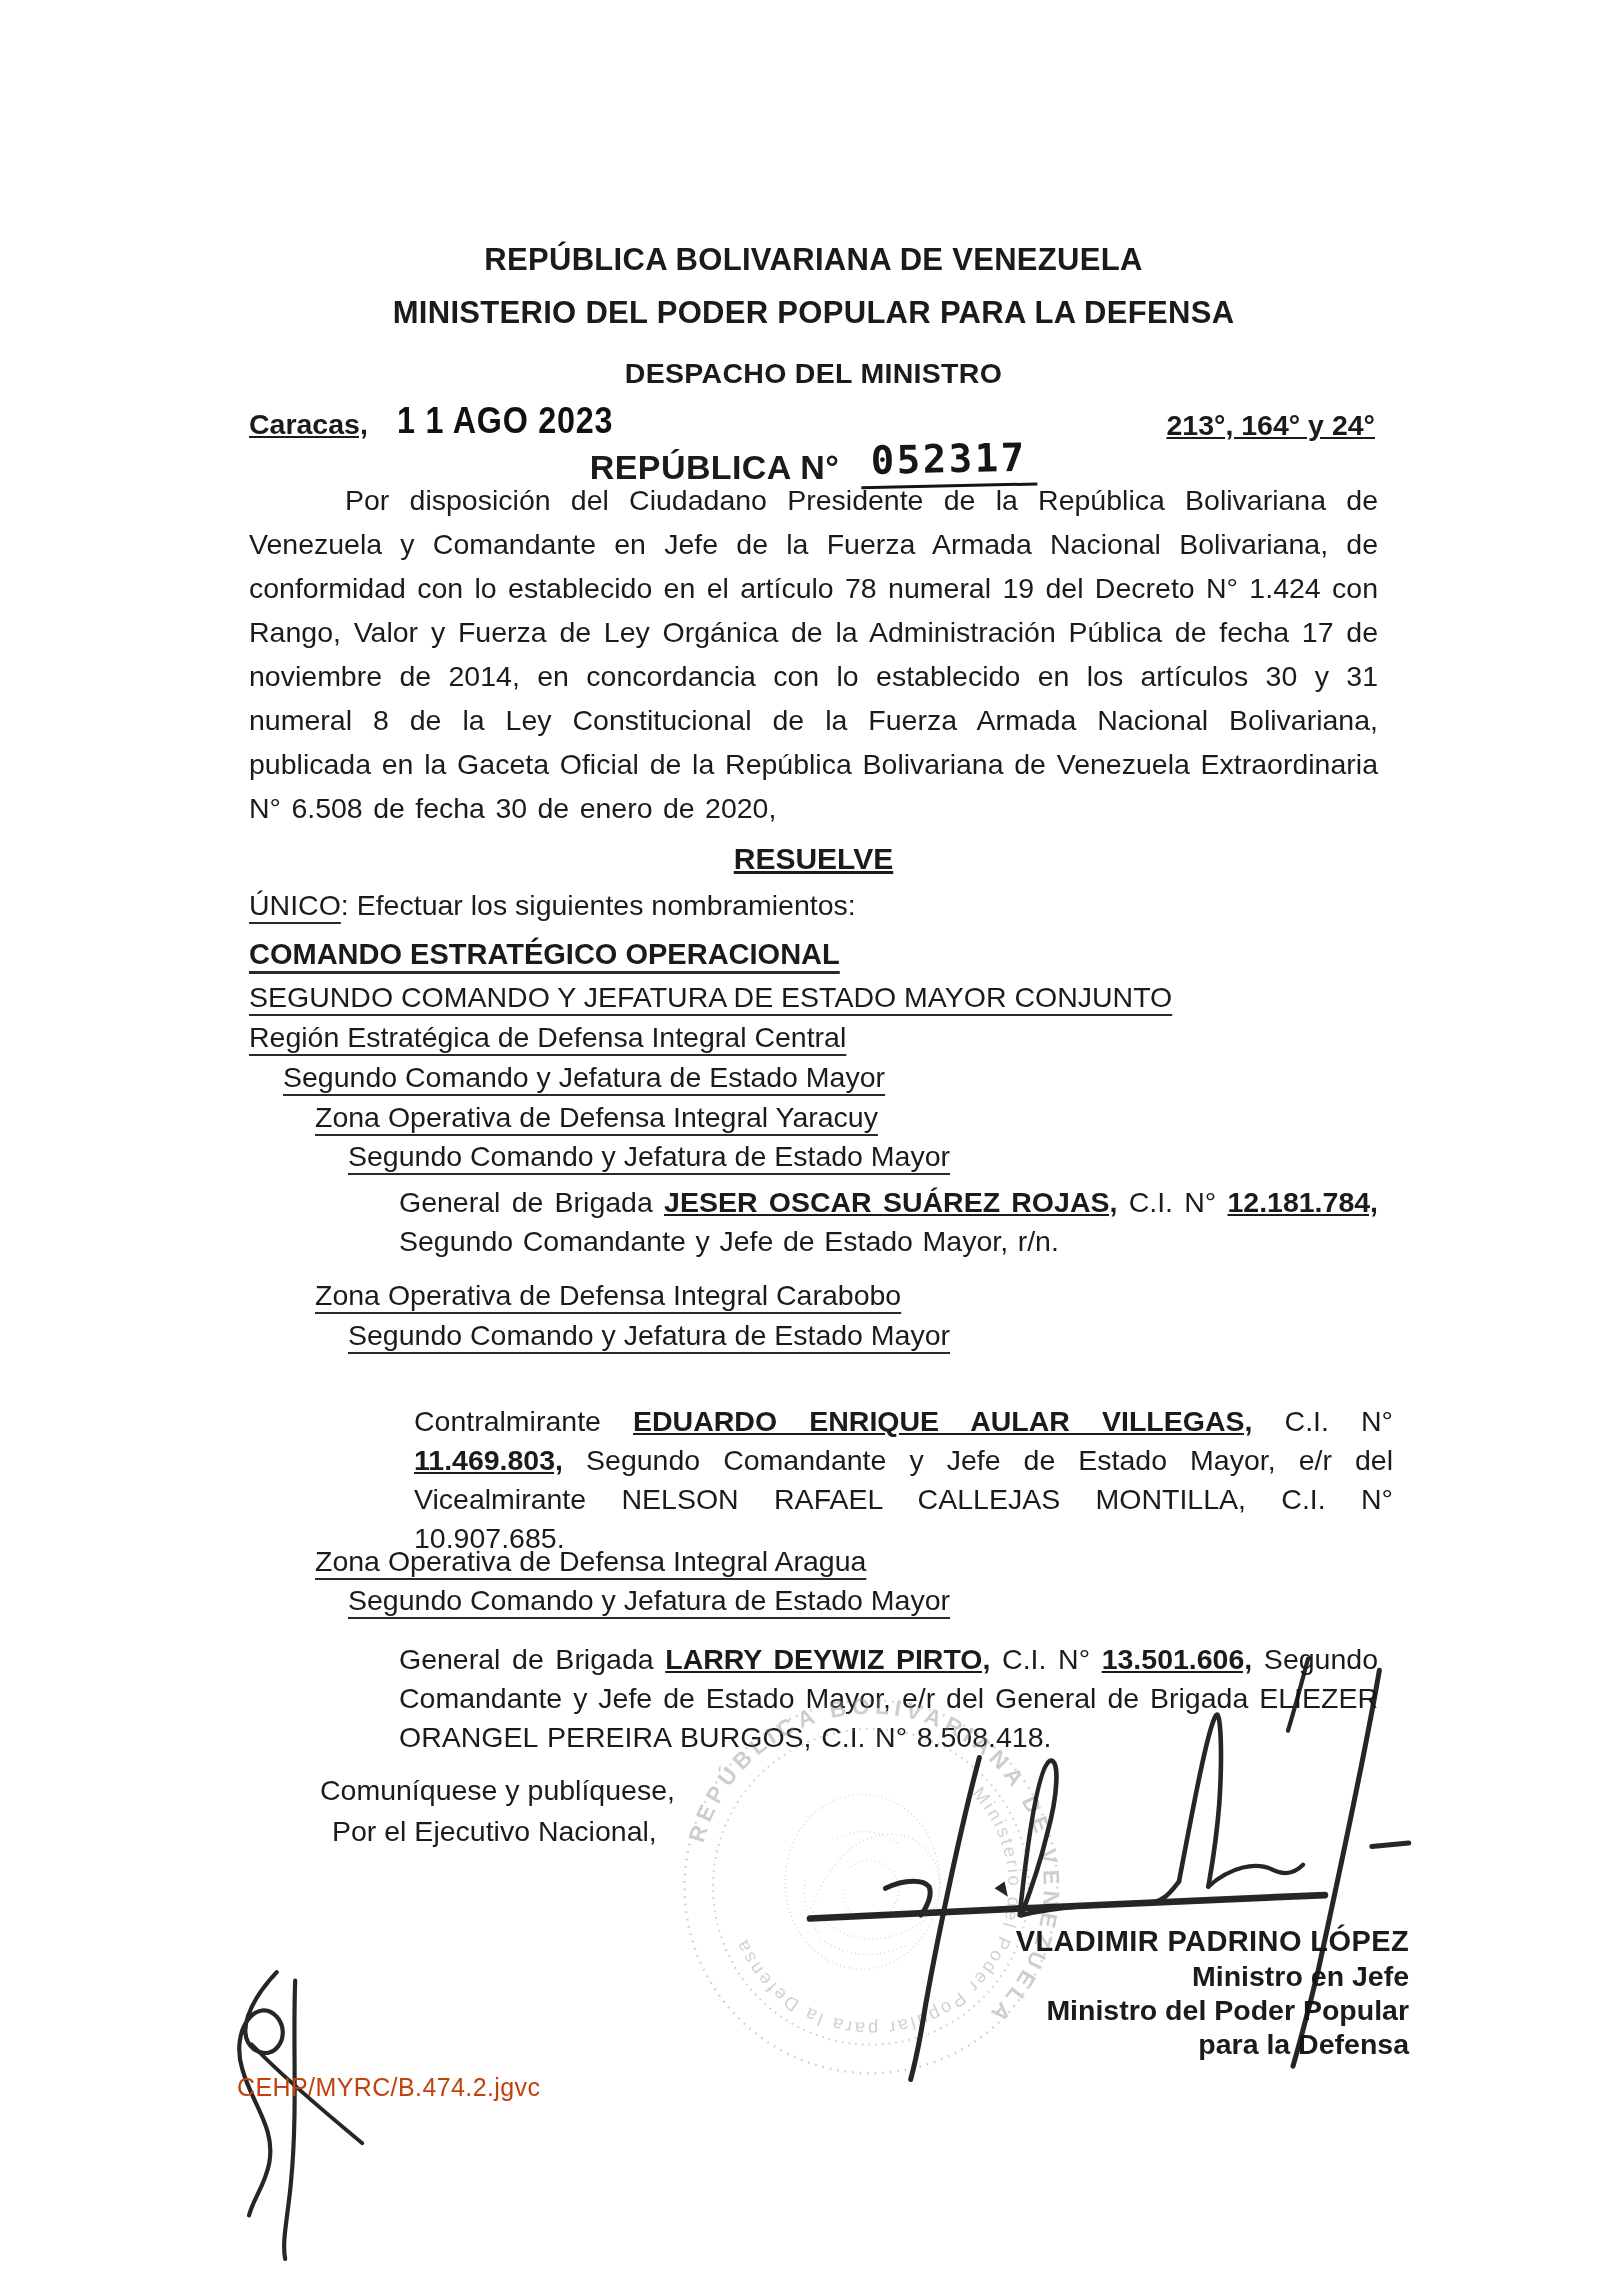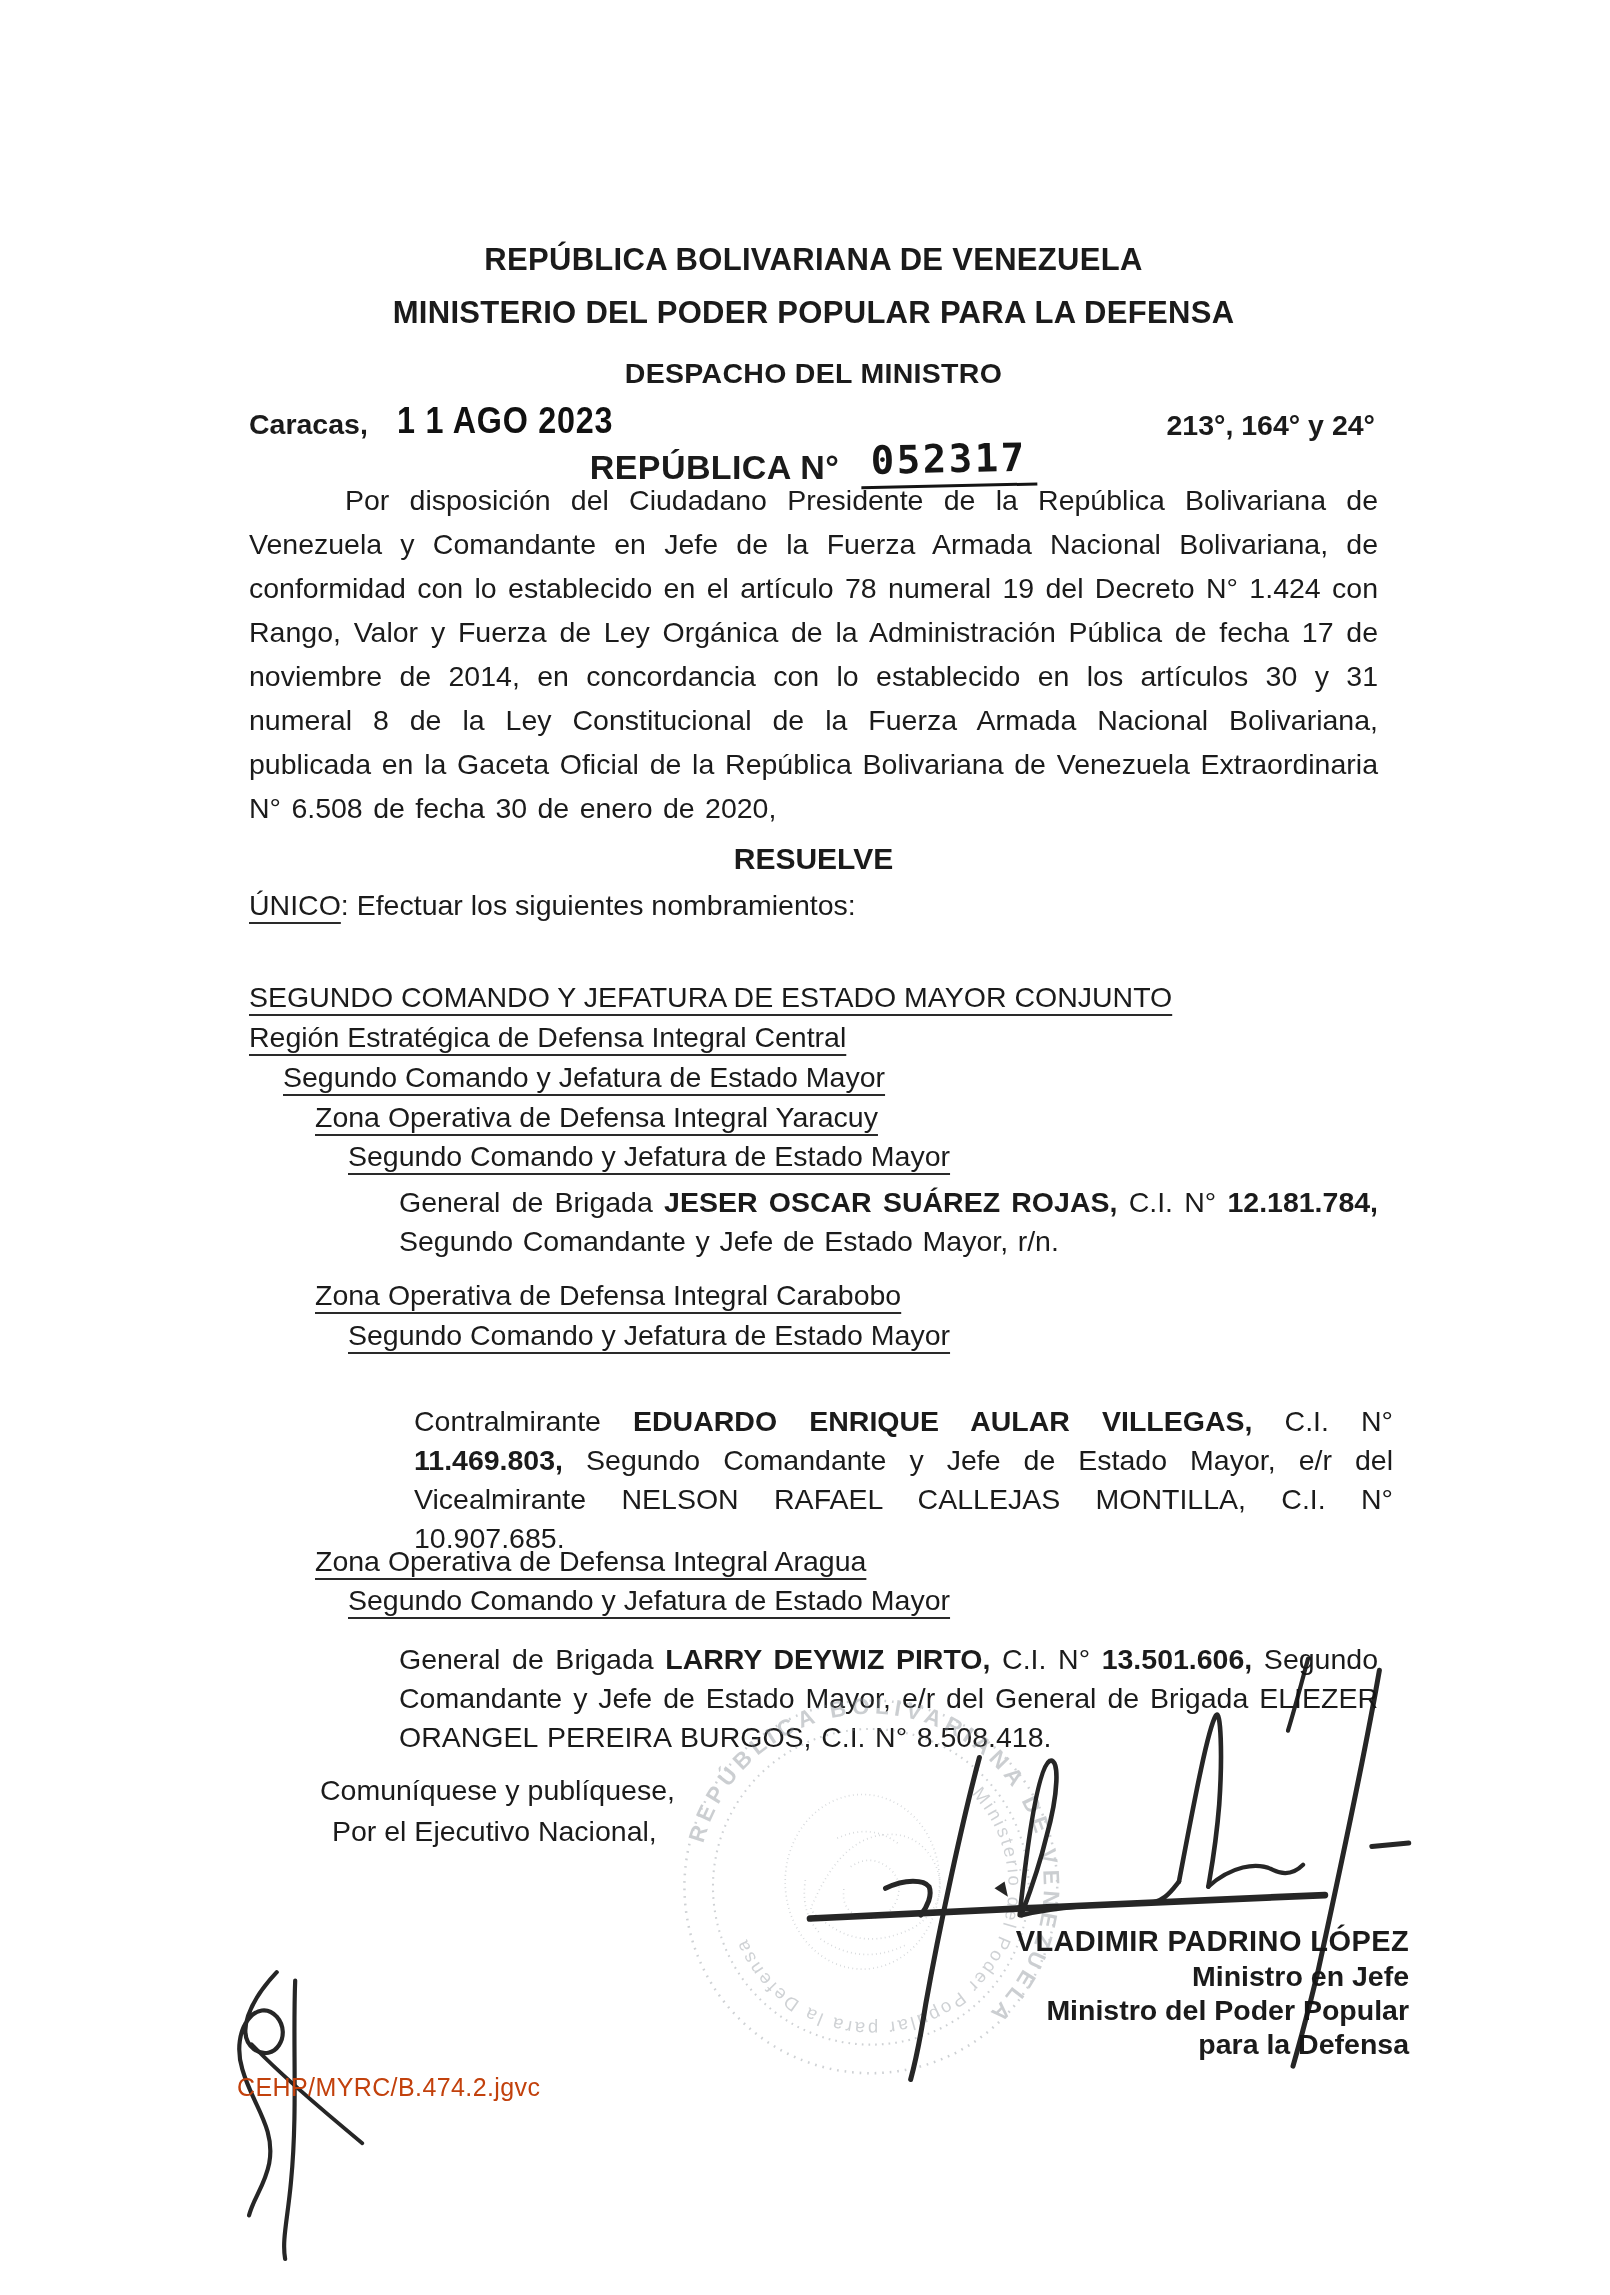--- a/index.html
+++ b/index.html
@@ -2,21 +2,21 @@
 <html style="font-size:13.4px"><head>
 <meta charset="utf-8">
 <style>
   html,body{margin:0;padding:0;background:#ffffff;}
   .page{
     position:relative;width:1610px;height:2295px;background:#ffffff;
     font-family:"Liberation Sans","DejaVu Sans",sans-serif;color:#1b1b1b;
     overflow:hidden;
   }
   .abs{position:absolute;}
-  .b{font-weight:bold;}
+  .b{font-weight:bold;text-decoration:underline;}
   .nw{white-space:nowrap;}
   .t34{font-size:28.5px;line-height:39px;}
   .hdr{font-size:31px;font-weight:bold;letter-spacing:0.3px;text-align:center;width:1129px;left:249px;}
   .hdr3{font-size:28.5px;}
   .u{text-decoration:underline;text-decoration-thickness:2.1px;text-underline-offset:6.7px;text-decoration-color:#2a2a2a;}
   .u3{text-decoration-thickness:2.9px;}
   .just{text-align:justify;}
   .preamble{
     left:249px;width:1129px;font-size:28.5px;line-height:44px;
     text-indent:96px;word-spacing:2.5px;
@@ -60,20 +60,21 @@
   </div>
 
   <p class="abs just preamble" style="top:478px;margin:0;">Por disposición del Ciudadano Presidente de la República Bolivariana de Venezuela y Comandante en Jefe de la Fuerza Armada Nacional Bolivariana, de conformidad con lo establecido en el artículo 78 numeral 19 del Decreto N° 1.424 con Rango, Valor y Fuerza de Ley Orgánica de la Administración Pública de fecha 17 de noviembre de 2014, en concordancia con lo establecido en los artículos 30 y 31 numeral 8 de la Ley Constitucional de la Fuerza Armada Nacional Bolivariana, publicada en la Gaceta Oficial de la República Bolivariana de Venezuela Extraordinaria N° 6.508 de fecha 30 de enero de 2020,</p>
 
   <div class="abs b nw" style="top:842px;left:249px;width:1129px;text-align:center;font-size:30px;">RESUELVE</div>
 
   <div class="abs nw t34" style="top:886px;left:249px;">
     <span class="u">ÚNICO</span><span>: Efectuar los siguientes nombramientos:</span>
   </div>
 
+  <div class="abs nw b u u3" style="top:938px;left:249px;font-size:29px;">COMANDO ESTRATÉGICO OPERACIONAL</div>
   <div class="abs nw t34 u" style="top:978px;left:249px;">SEGUNDO COMANDO Y JEFATURA DE ESTADO MAYOR CONJUNTO</div>
   <div class="abs nw t34 u" style="top:1018px;left:249px;">Región Estratégica de Defensa Integral Central</div>
   <div class="abs nw t34 u" style="top:1058px;left:283px;">Segundo Comando y Jefatura de Estado Mayor</div>
   <div class="abs nw t34 u" style="top:1098px;left:315px;">Zona Operativa de Defensa Integral Yaracuy</div>
   <div class="abs nw t34 u" style="top:1137px;left:348px;">Segundo Comando y Jefatura de Estado Mayor</div>
 
   <p class="abs just appoint" style="top:1183px;margin:0;">
     <span>General de Brigada </span><span class="b">JESER OSCAR SUÁREZ ROJAS,</span><span> C.I. N° </span><span class="b">12.181.784,</span><span> Segundo Comandante y Jefe de Estado Mayor, r/n.</span>
   </p>
 

